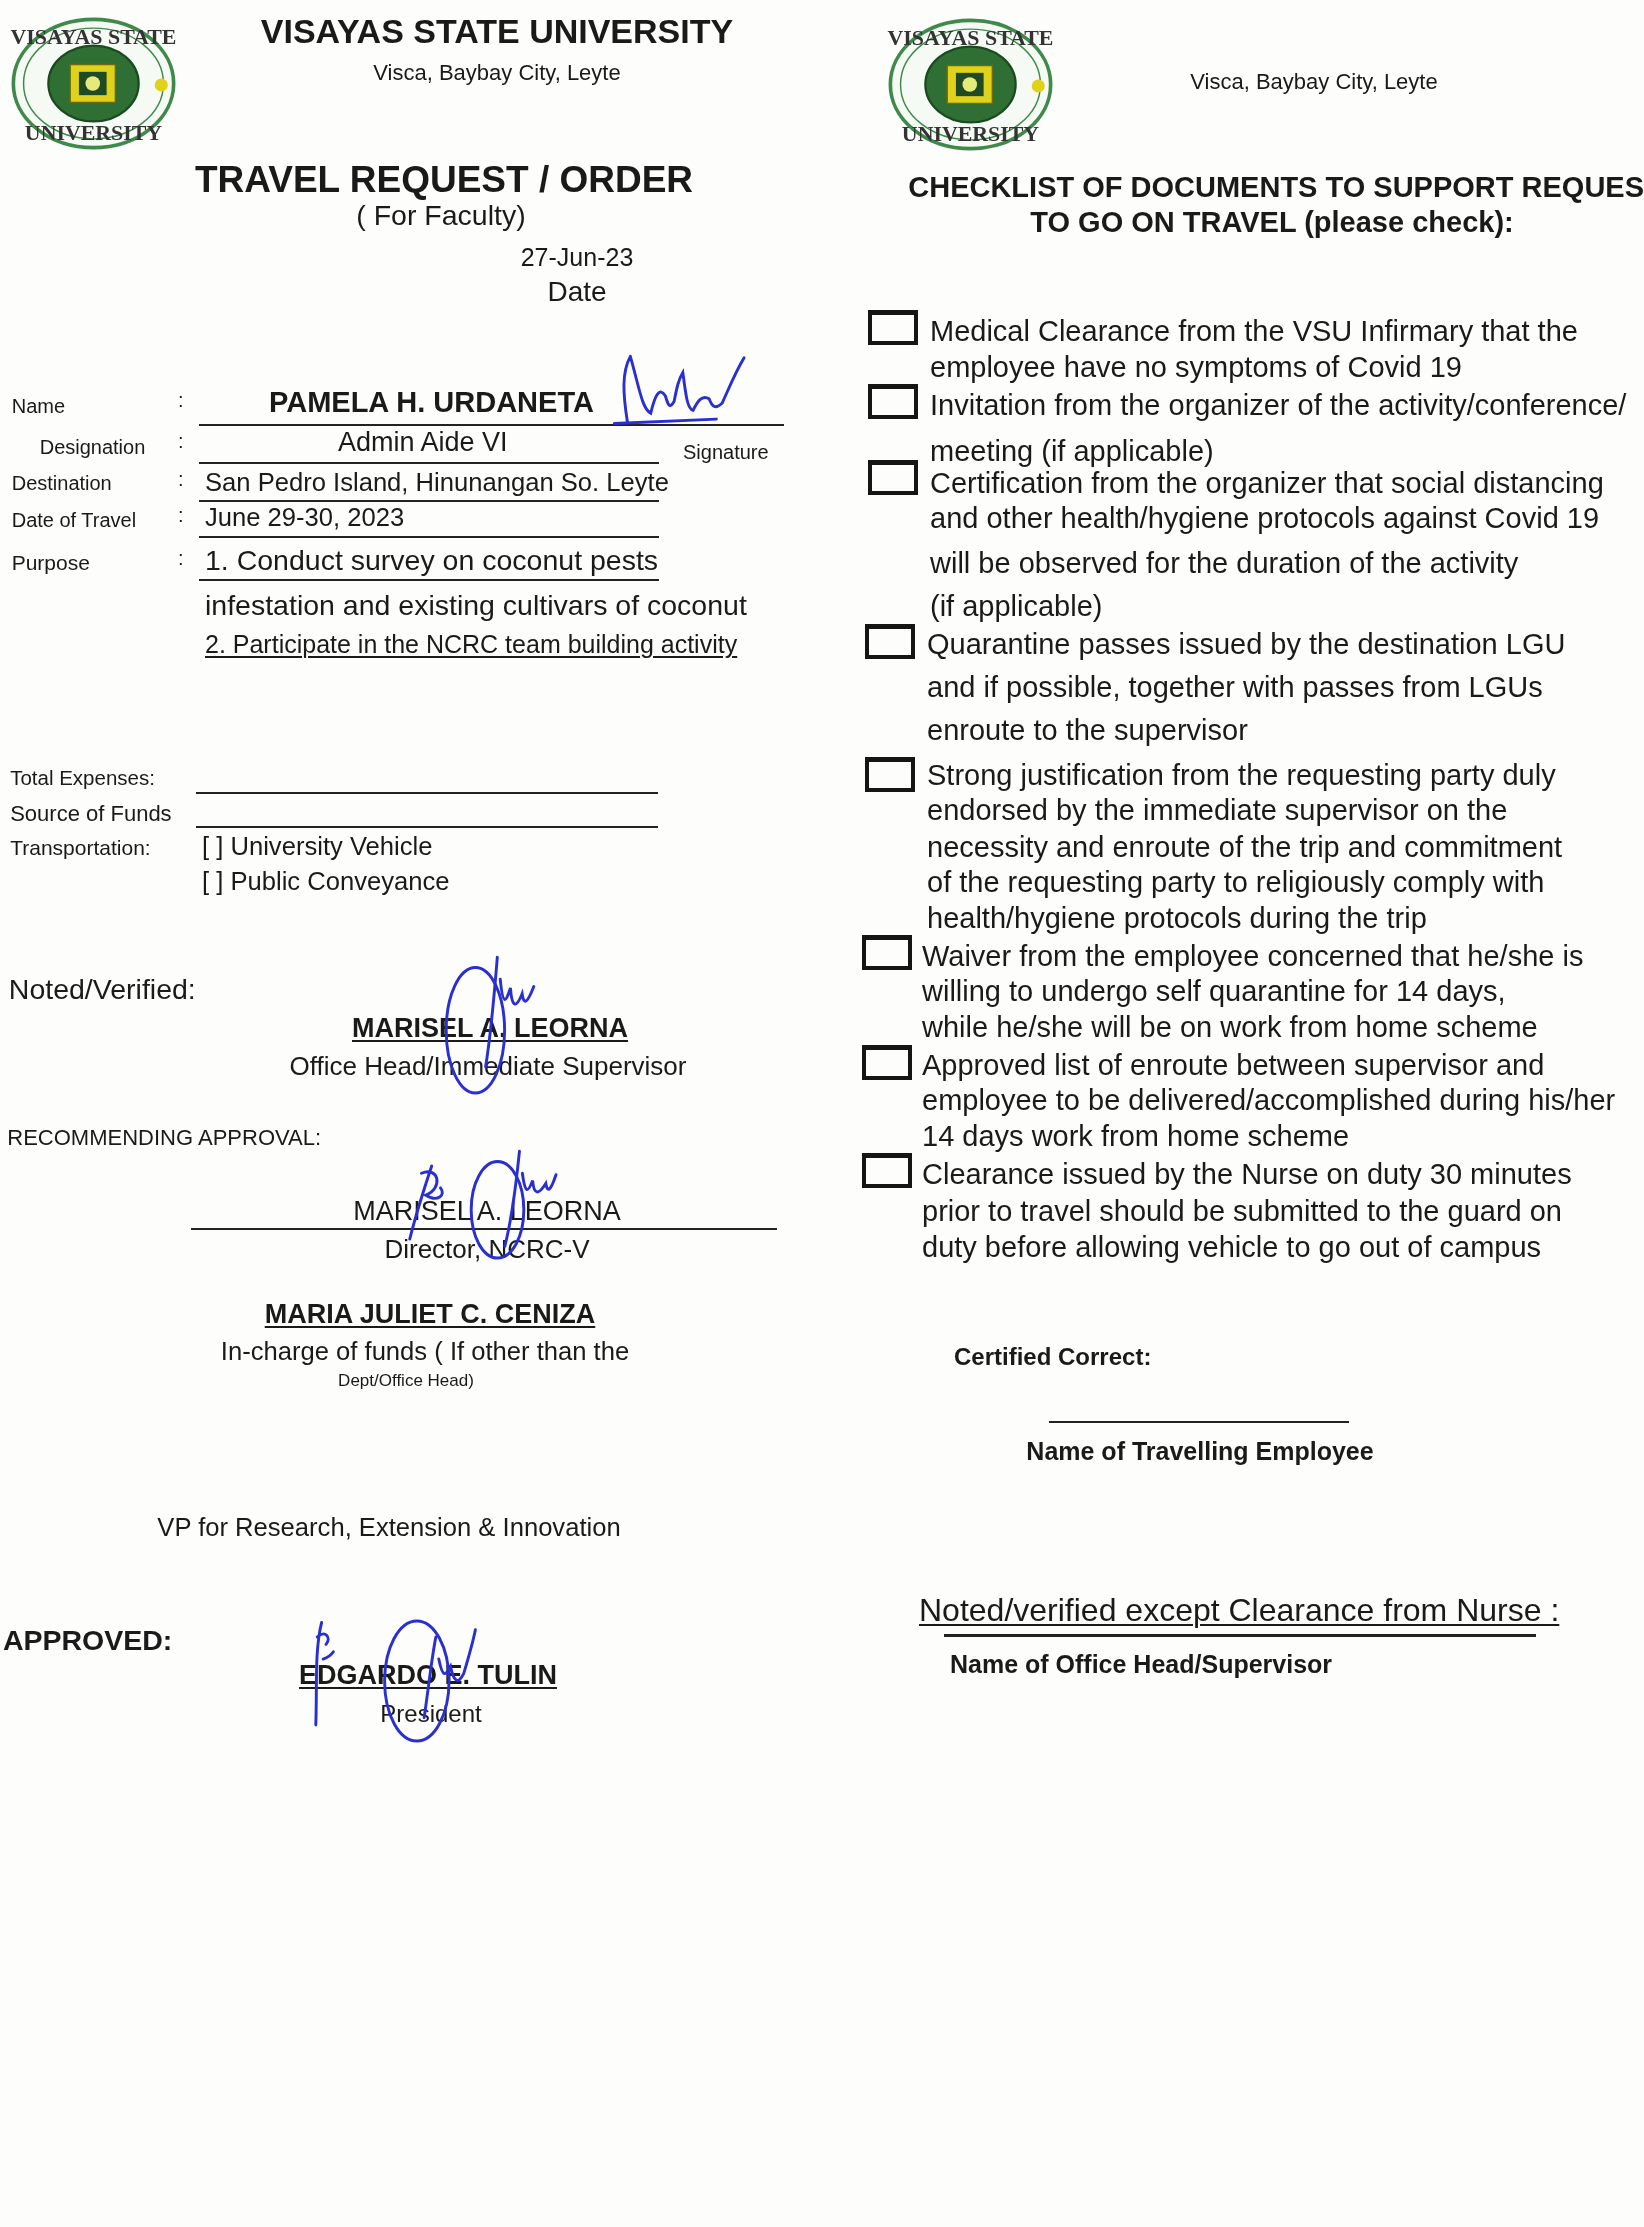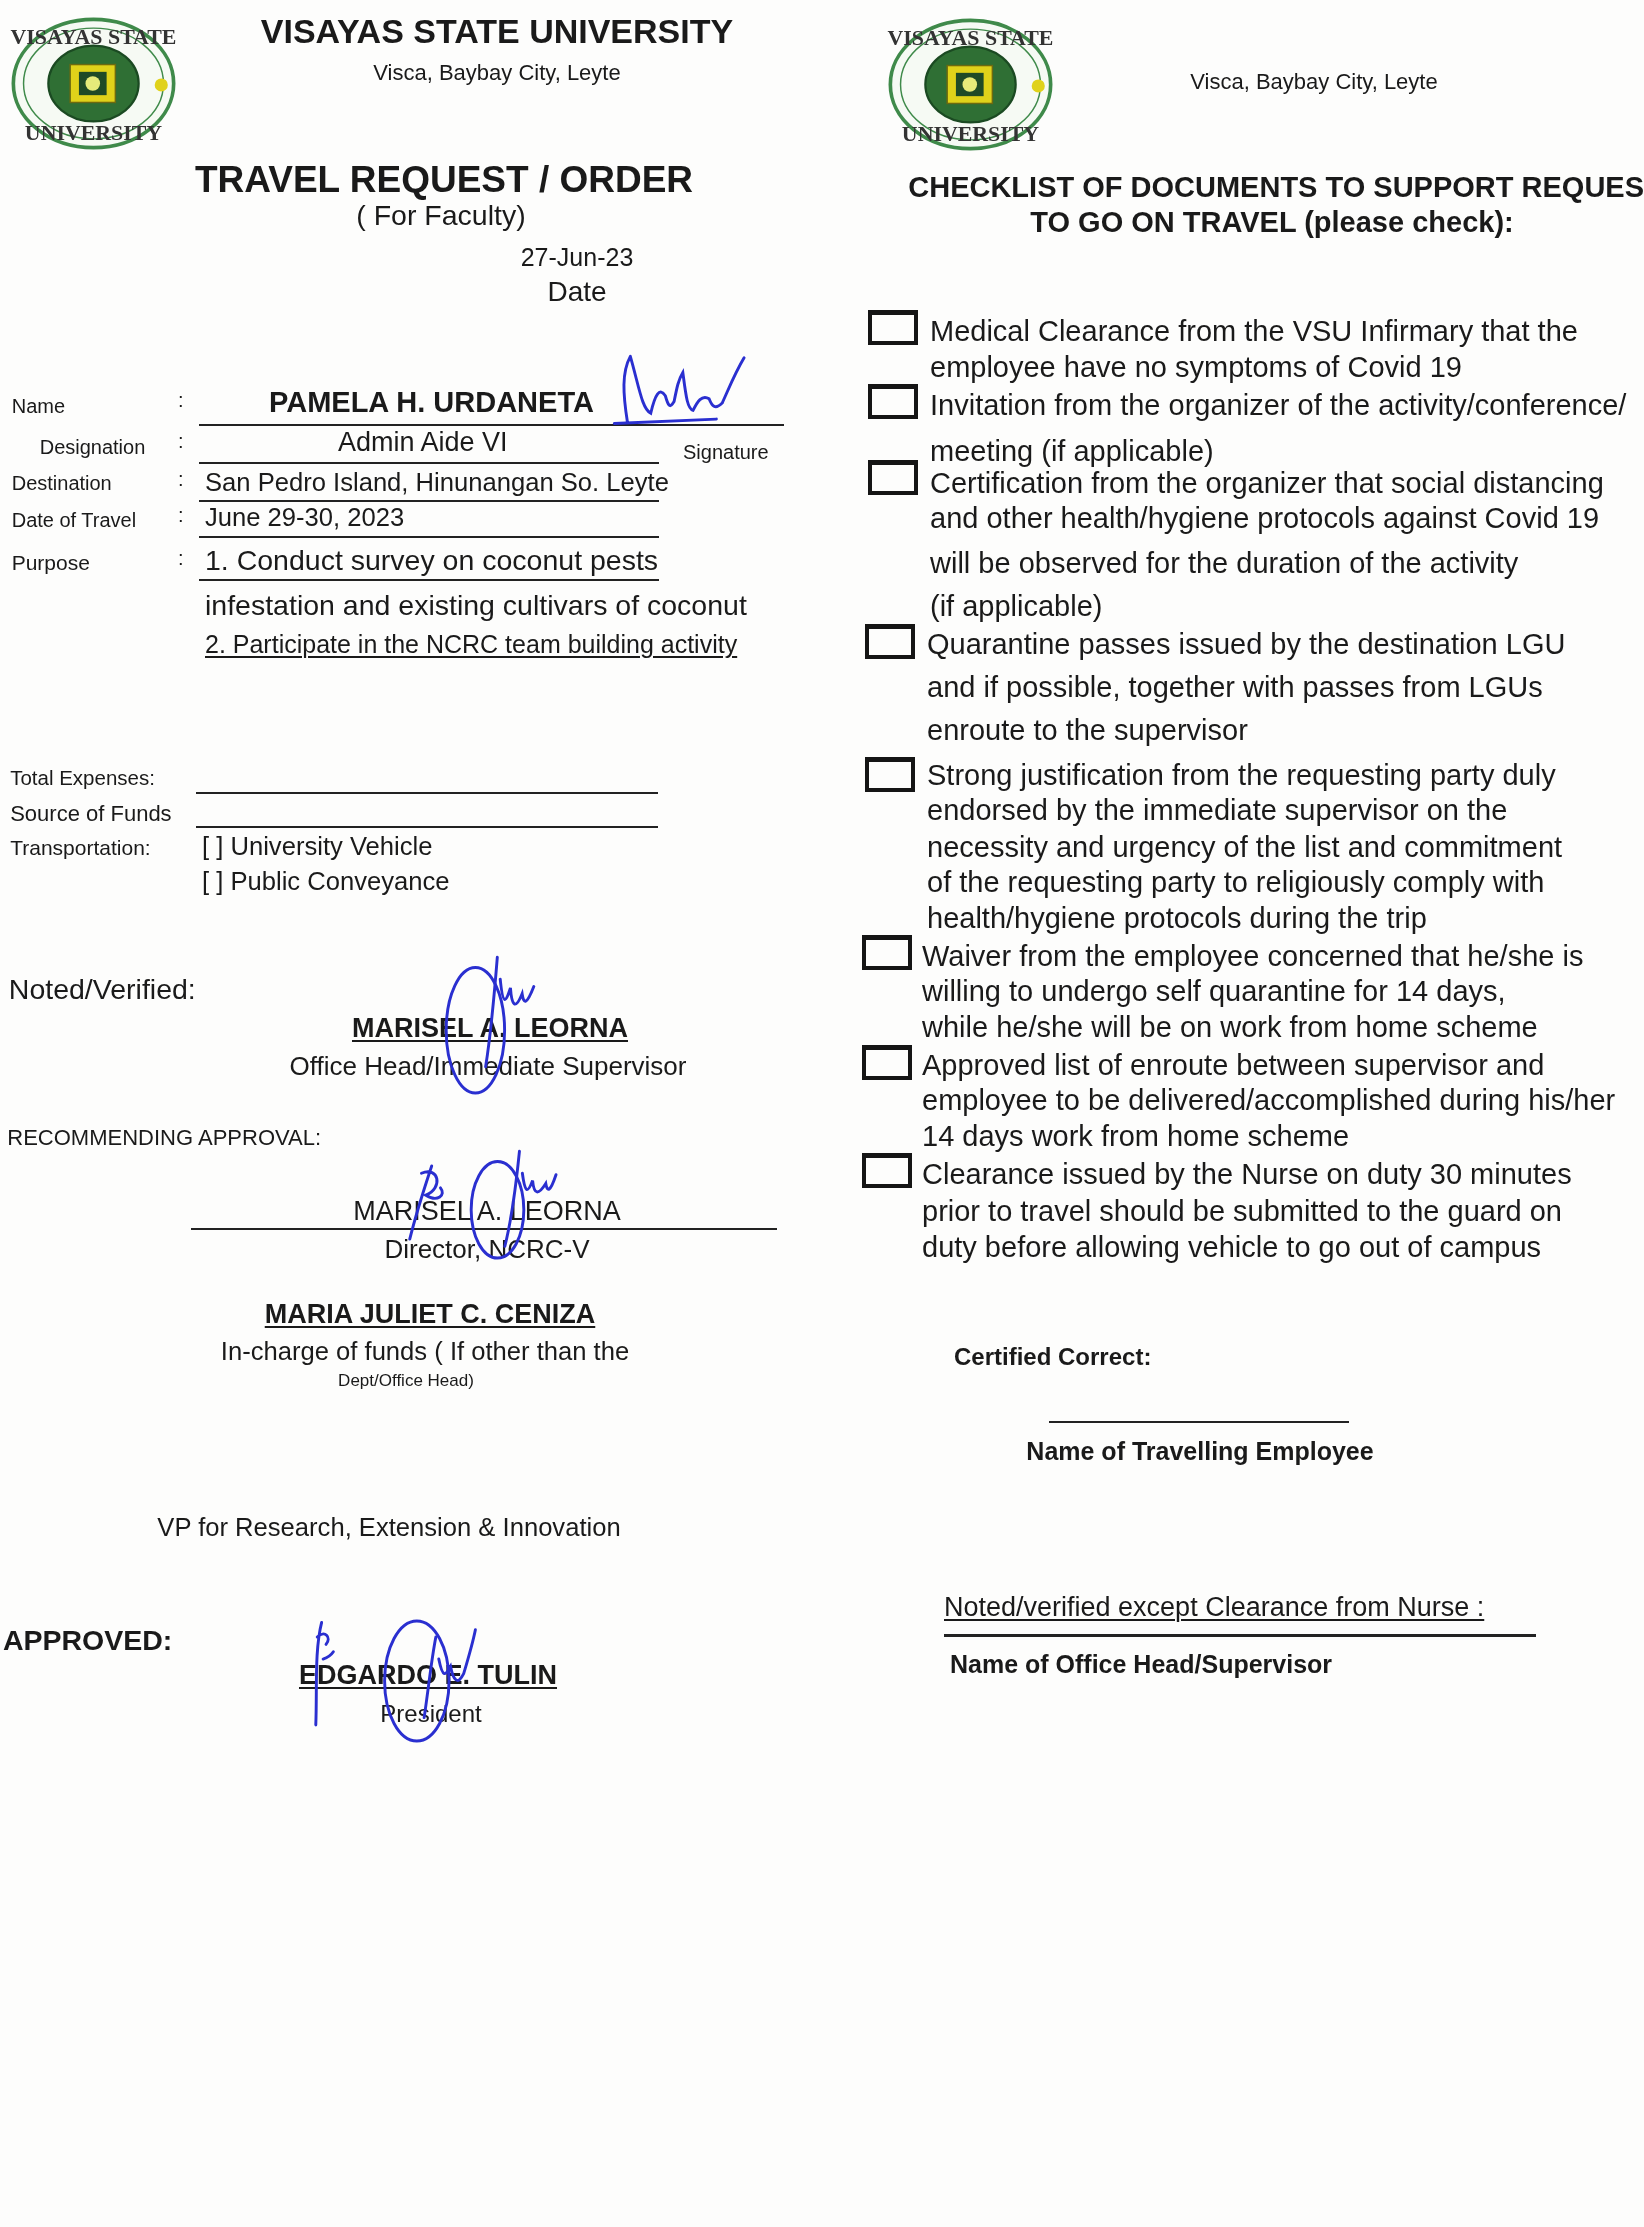--- a/index.html
+++ b/index.html
@@ -144,38 +144,38 @@
     <div class="abs ck" style="left: 930px; top: 500px;">and other health/hygiene protocols against Covid 19</div>
     <div class="abs ck" style="left: 930px; top: 545px;">will be observed for the duration of the activity</div>
     <div class="abs ck" style="left: 930px; top: 588px;"> (if applicable)</div>
     <div class="cb" style="left: 865px; top: 624px;"></div>
     <div class="abs ck" style="left: 927px; top: 626px;">Quarantine passes issued by the destination LGU</div>
     <div class="abs ck" style="left: 927px; top: 669px;">and if possible, together with passes from LGUs</div>
     <div class="abs ck" style="left: 927px; top: 712px;">enroute to the supervisor</div>
     <div class="cb" style="left: 865px; top: 757px;"></div>
     <div class="abs ck" style="left: 927px; top: 757px;">Strong justification from the requesting party duly</div>
     <div class="abs ck" style="left: 927px; top: 792px;">endorsed by the immediate supervisor on the</div>
-    <div class="abs ck" style="left: 927px; top: 829px;">necessity and urgency of the list and commitment</div>
+    <div class="abs ck" style="left: 927px; top: 829px;">necessity and enroute of the trip and commitment</div>
     <div class="abs ck" style="left: 927px; top: 864px;">of the requesting party to religiously comply with</div>
     <div class="abs ck" style="left: 927px; top: 900px;">health/hygiene protocols during the trip</div>
     <div class="cb" style="left: 862px; top: 935px;"></div>
     <div class="abs ck" style="left: 922px; top: 938px;">Waiver from the employee concerned that he/she is</div>
     <div class="abs ck" style="left: 922px; top: 973px;">willing to undergo self quarantine for 14 days,</div>
     <div class="abs ck" style="left: 922px; top: 1009px;">while he/she will be on work from home scheme</div>
     <div class="cb" style="left: 862px; top: 1045px;"></div>
     <div class="abs ck" style="left: 922px; top: 1047px;">Approved list of enroute between supervisor and</div>
     <div class="abs ck" style="left: 922px; top: 1082px;">employee to be delivered/accomplished during his/her</div>
     <div class="abs ck" style="left: 922px; top: 1118px;">14 days work from home scheme</div>
     <div class="cb" style="left: 862px; top: 1153px;"></div>
     <div class="abs ck" style="left: 922px; top: 1156px;">Clearance issued by the Nurse on duty 30 minutes</div>
     <div class="abs ck" style="left: 922px; top: 1193px;">prior to travel should be submitted to the guard on</div>
     <div class="abs ck" style="left: 922px; top: 1229px;">duty before allowing vehicle to go out of campus</div>
   </div>
 
 <div class="abs b" style="left:954px;top:1343px;font-size:24px;">Certified Correct:</div>
 <div class="line" style="left:1049px;top:1421px;width:300px;"></div>
 <div class="abs b c" style="left:1200px;top:1437px;font-size:25px;">Name of Travelling Employee</div>
 
-<div class="abs u" style="left:919px;top:1592px;font-size:27px;margin-left:25px;">Noted/verified except Clearance from Nurse :</div>
+<div class="abs u" style="left:919px;top:1592px;font-size:32px;">Noted/verified except Clearance from Nurse :</div>
 <div class="line thick" style="left:890px;top:1637px;width:0;"></div>
 <div class="line thick" style="left:944px;top:1634px;width:592px;"></div>
 <div class="abs b" style="left:950px;top:1650px;font-size:25px;">Name of Office Head/Supervisor</div>
 
 
 </body></html>

